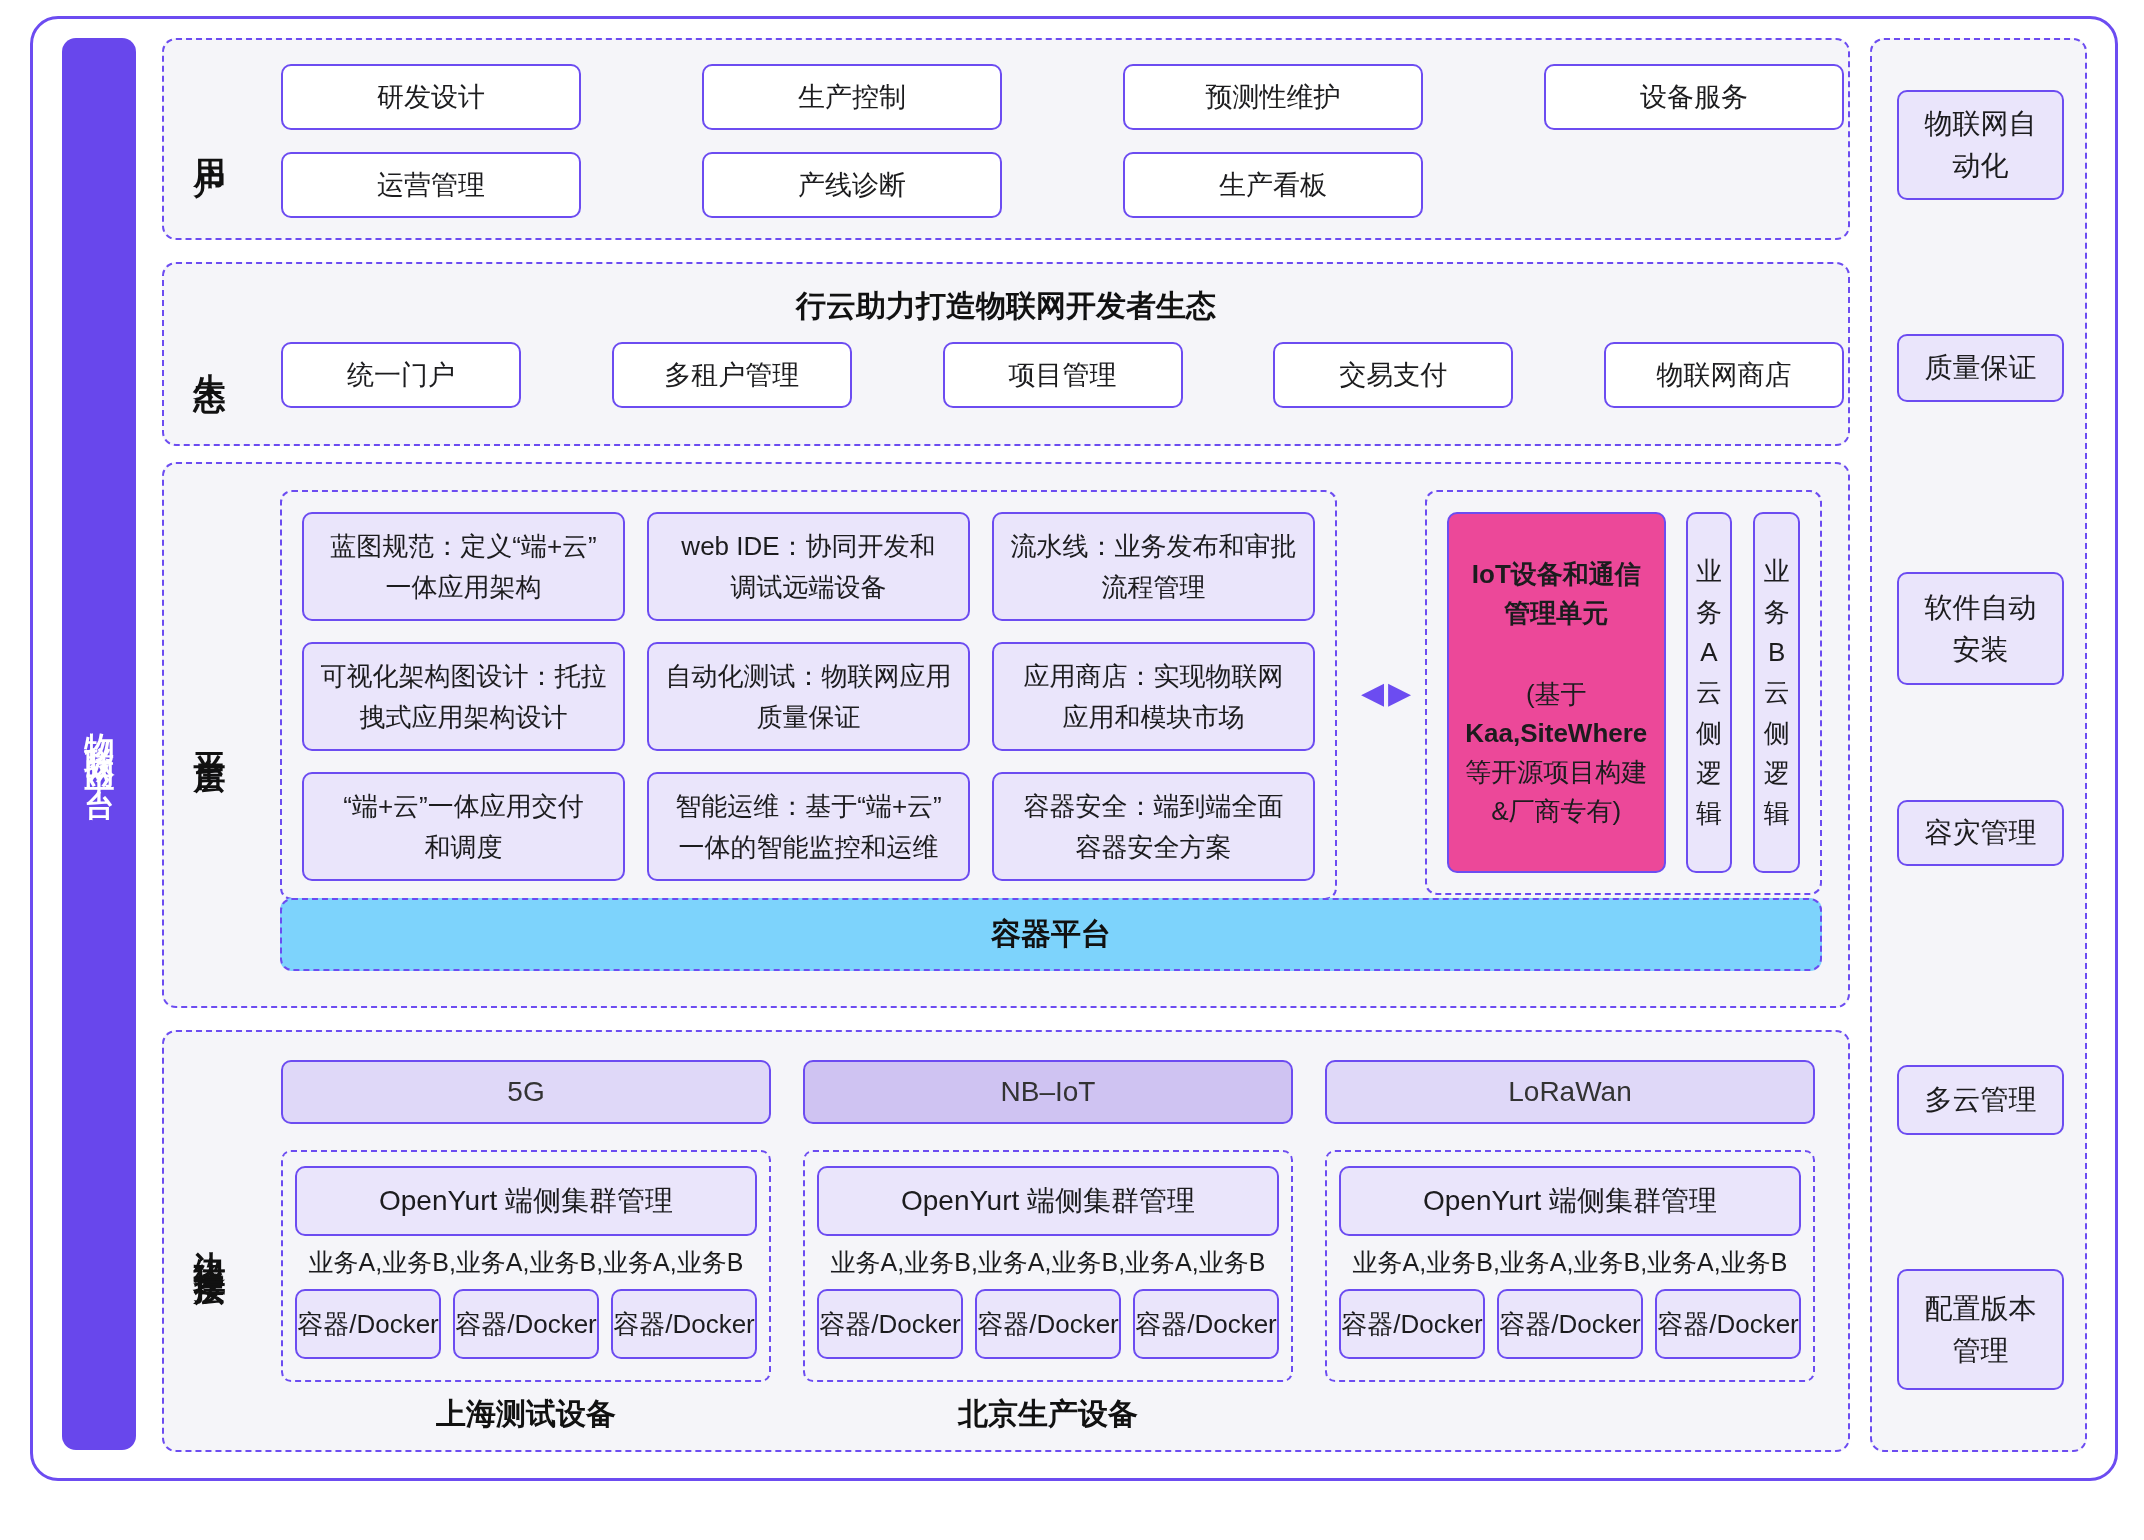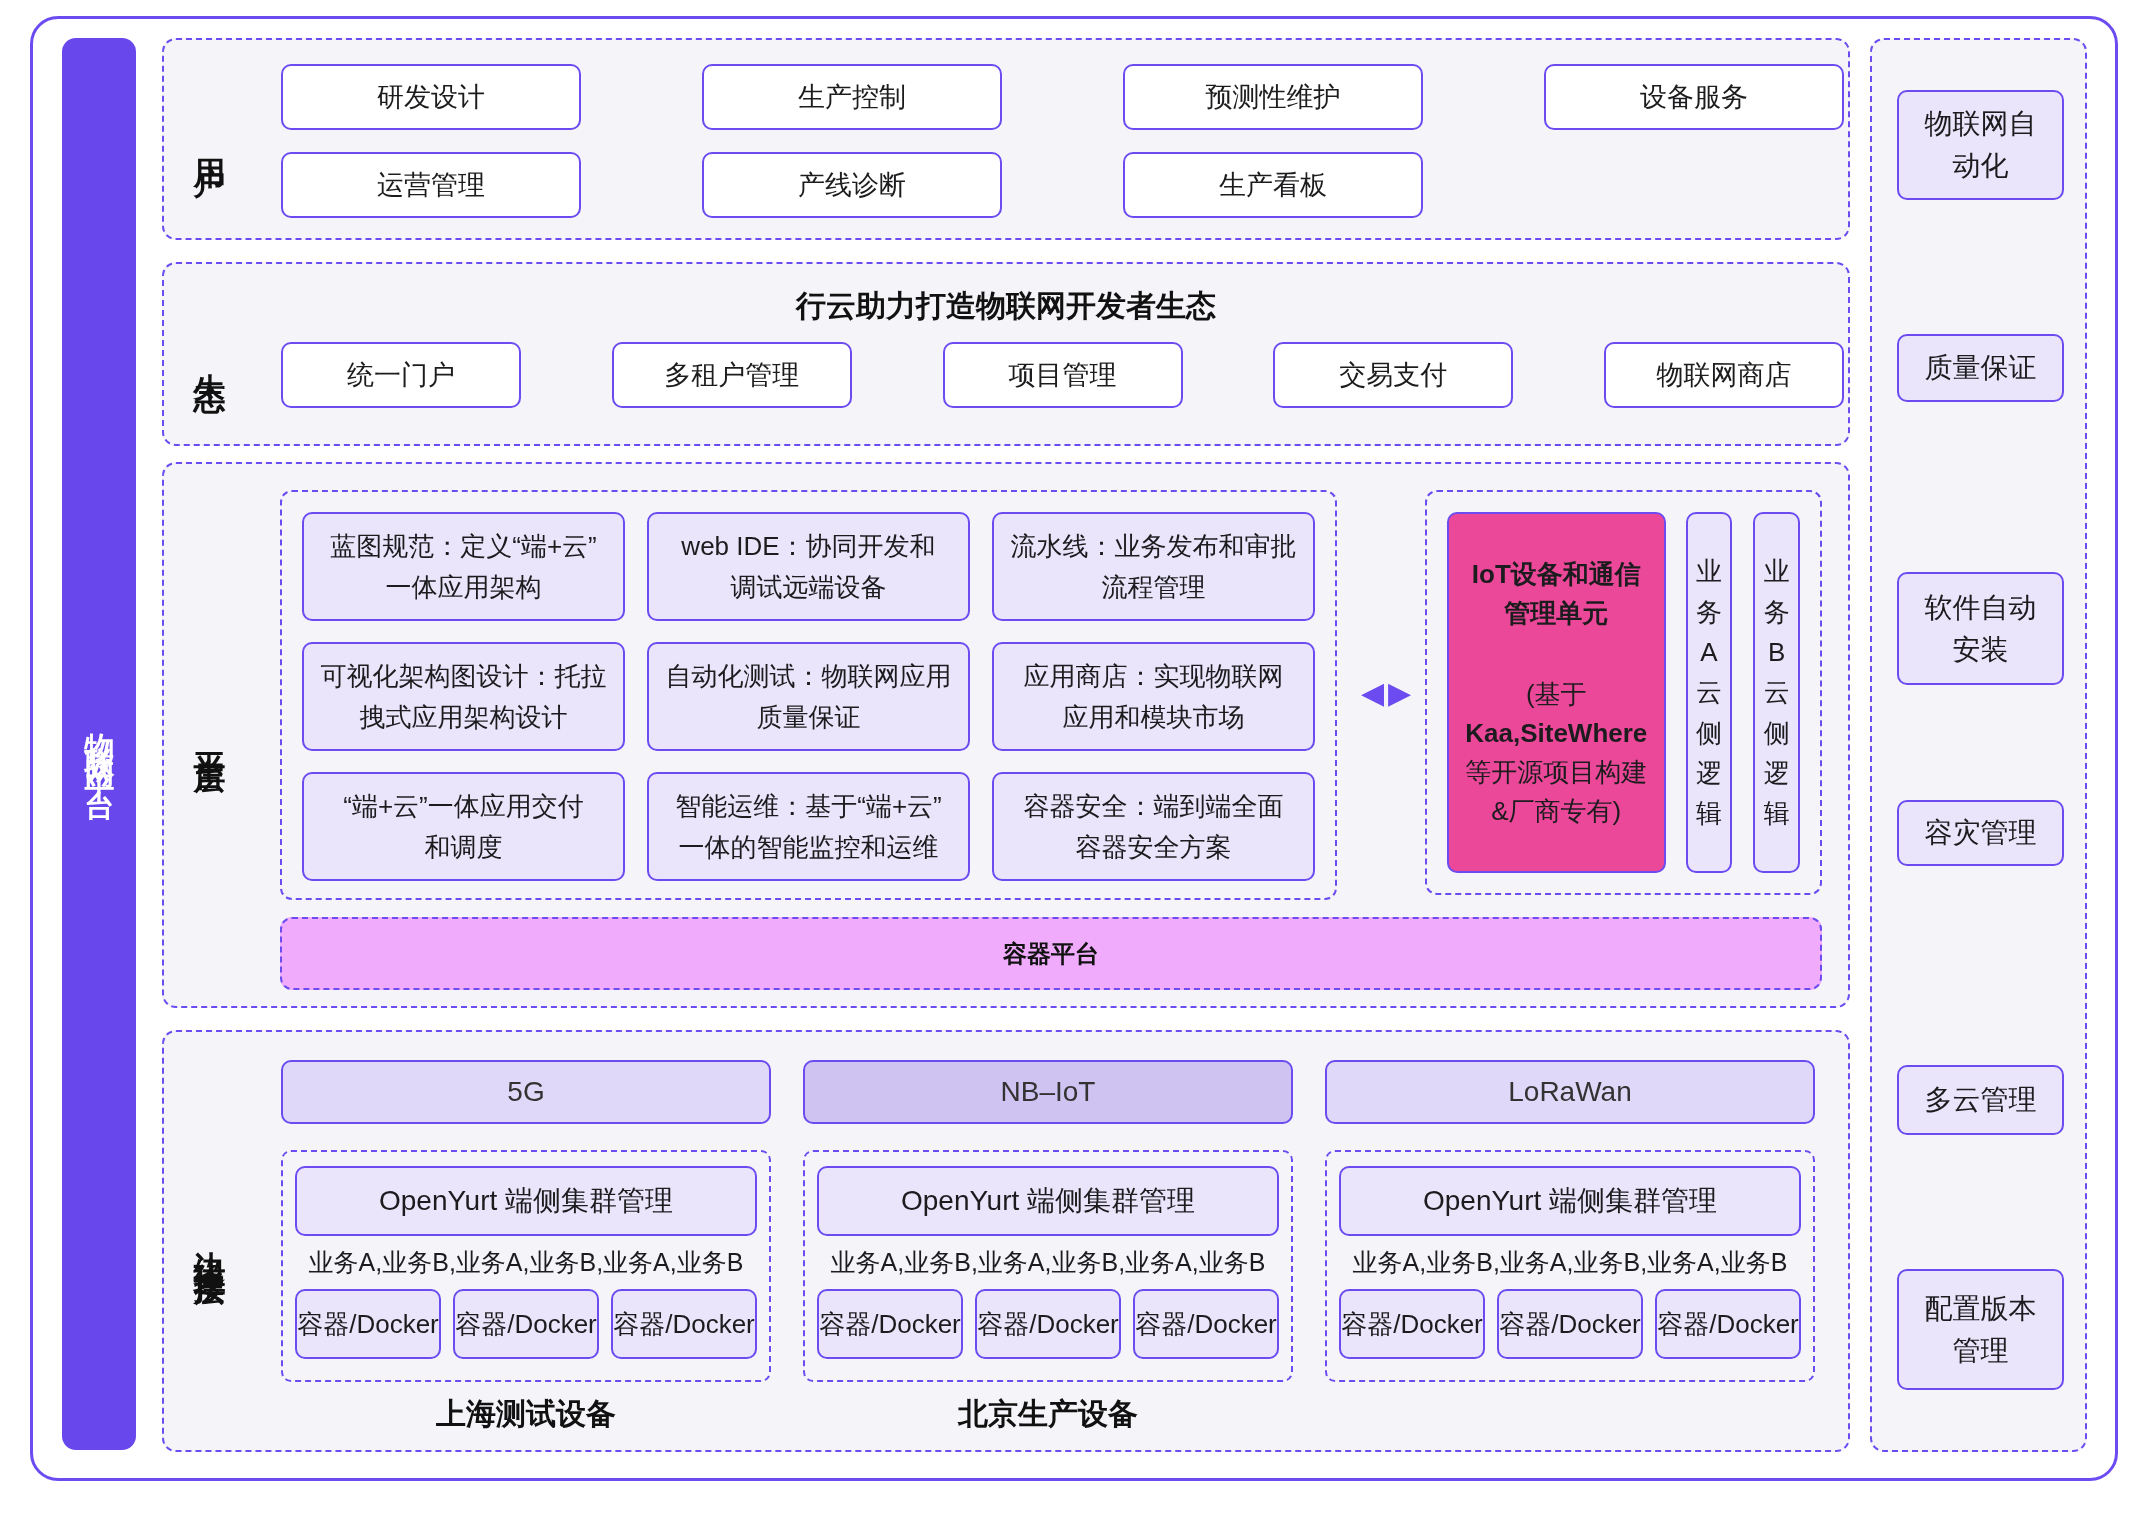--- a/index.html
+++ b/index.html
@@ -47,23 +47,23 @@
           padding:20px;display:flex;gap:20px;}
   .iot-box{flex:1.7;background:#ec4899;border:2.5px solid #6C4CF1;border-radius:10px;
            display:flex;flex-direction:column;align-items:center;justify-content:center;
            text-align:center;font-size:26px;line-height:1.5;padding:10px;box-sizing:border-box;}
   .iot-title{font-weight:bold;white-space:pre-line;}
   .iot-spacer{height:42px;}
   .iot-sub div{white-space:pre-line;}
   .iot-sub .b{font-weight:bold;}
   .side-col{flex:1;display:flex;flex-direction:row;gap:21px;}
   .side-col .pbox{flex:1;}
-  .container-bar{position:absolute;left:116px;top:453px;width:1542px;height:73px;
-                 background:#f0abfc;border:2px dashed #6C4CF1;border-radius:12px;box-sizing:border-box;
-                 display:flex;align-items:center;justify-content:center;font-weight:bold;font-size:24px;color:#111;}
+  .container-bar{position:absolute;left:116px;top:434px;width:1542px;height:73px;
+                 background:#7dd3fc;border:2px dashed #6C4CF1;border-radius:12px;box-sizing:border-box;
+                 display:flex;align-items:center;justify-content:center;font-weight:bold;font-size:30px;color:#111;}
   
   .sec-edge{top:1030px;height:422px;}
   .edge-group{position:absolute;top:0;width:490px;height:100%;}
   .g1{left:117px;} .g2{left:639px;} .g3{left:1161px;}
   .net-bar{position:absolute;left:0;top:28px;width:100%;height:64px;background:#DFD8F8;
            border:2.5px solid #6C4CF1;border-radius:10px;box-sizing:border-box;
            display:flex;align-items:center;justify-content:center;font-size:28px;color:#333;}
   .net-bar.active{background:#CFC3F2;}
   .edge-sub{position:absolute;left:0;top:118px;width:100%;height:232px;
             border:2px dashed #6C4CF1;border-radius:10px;box-sizing:border-box;padding:14px 12px;}

